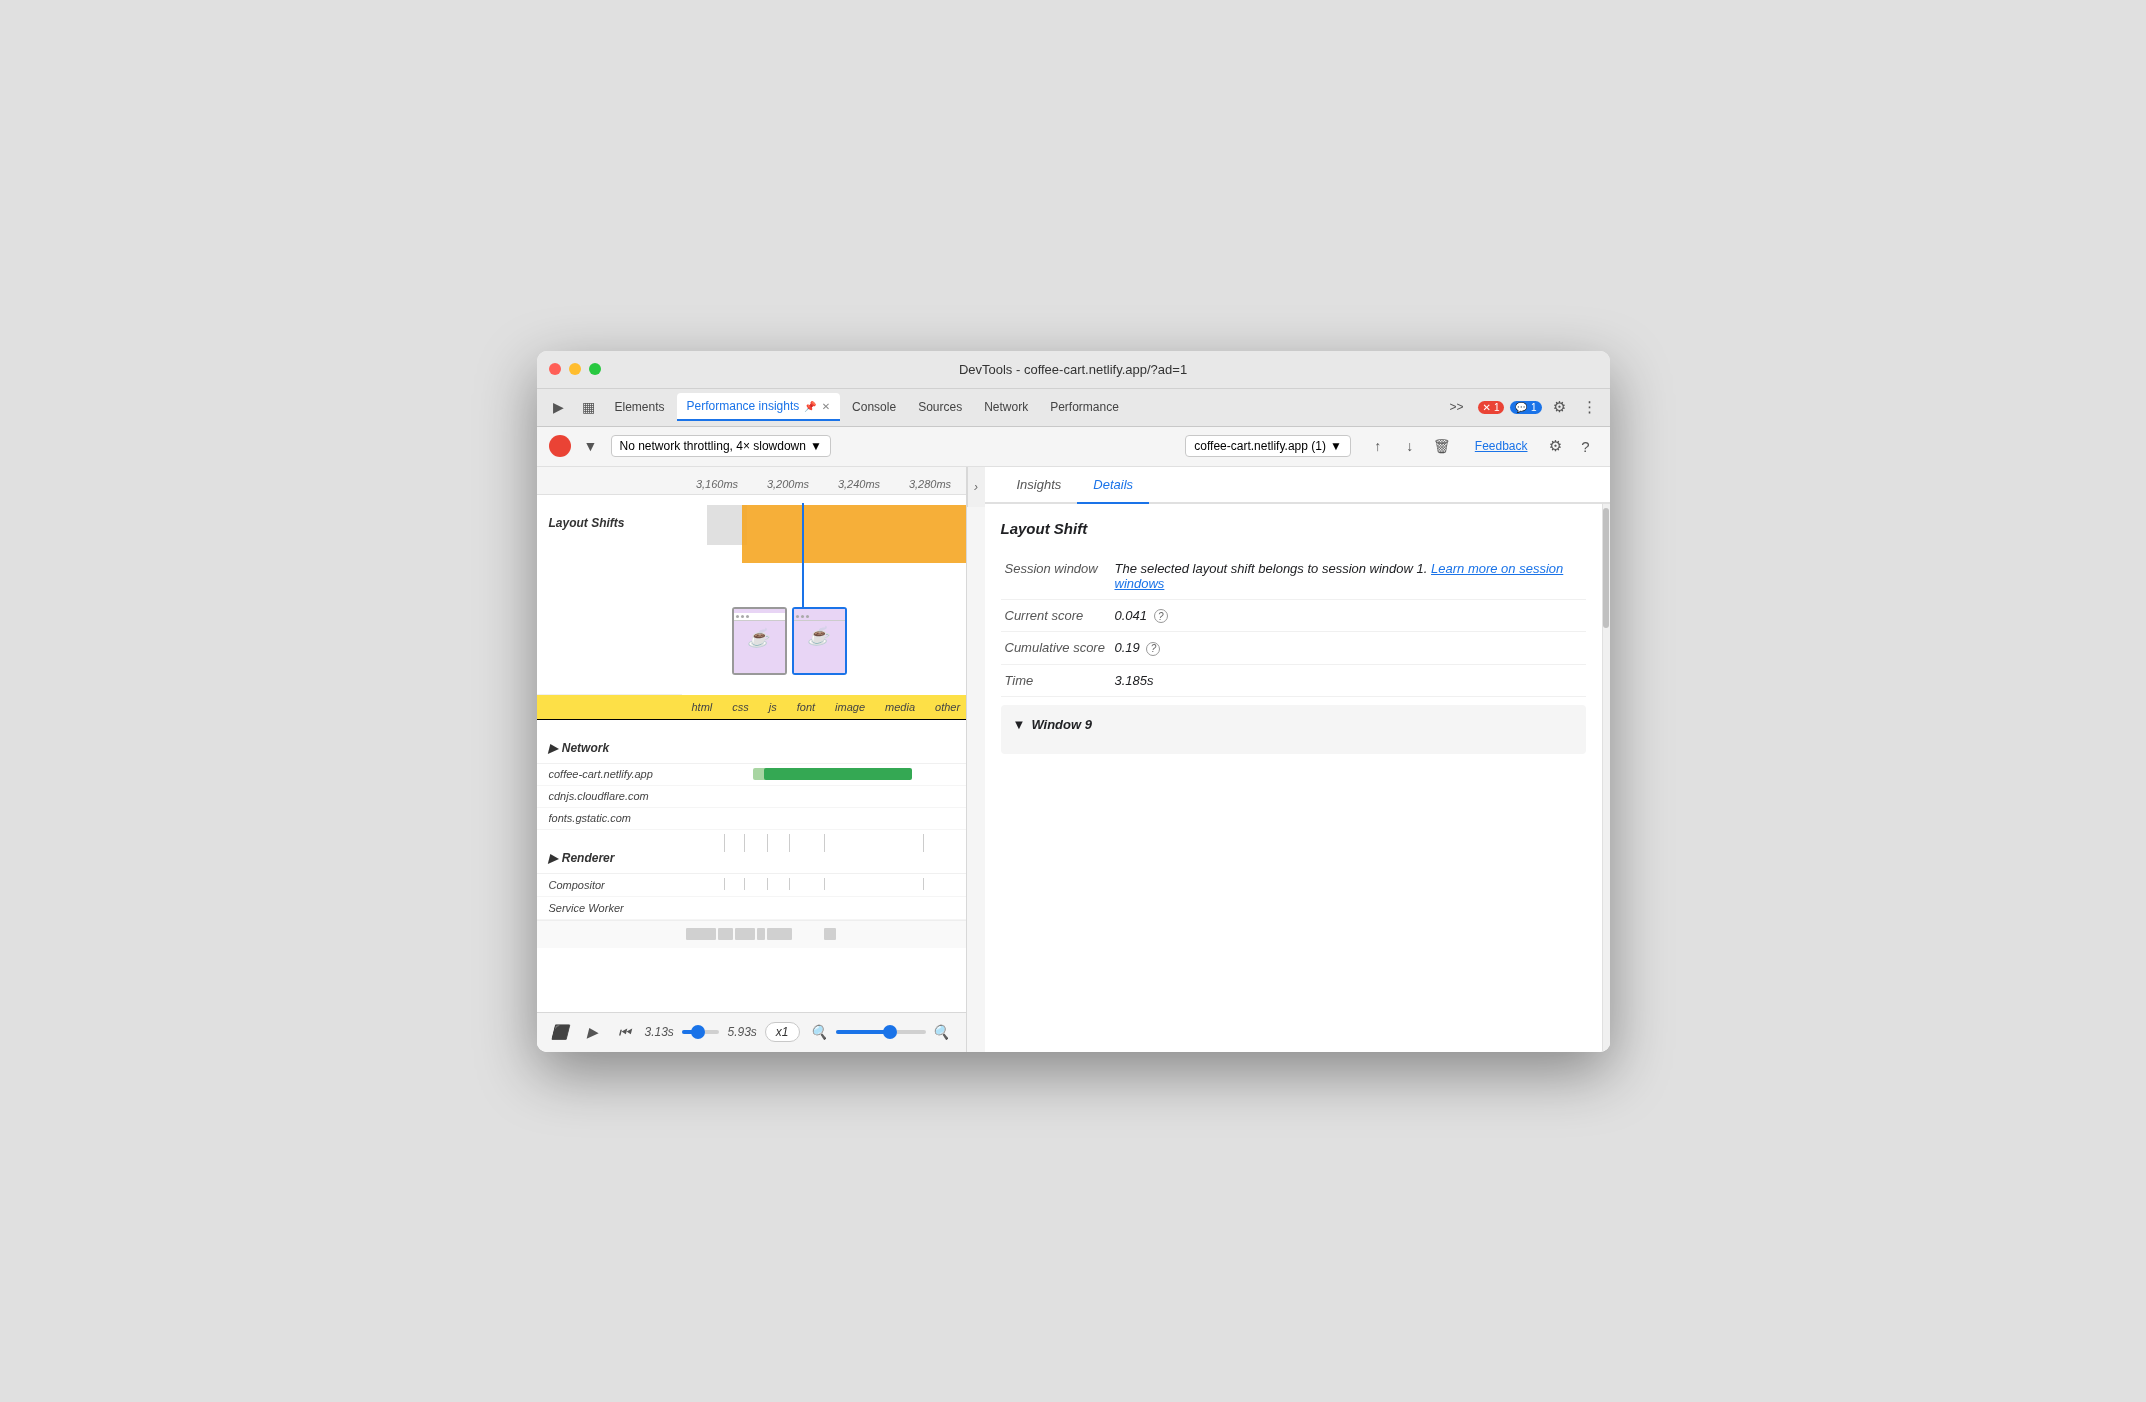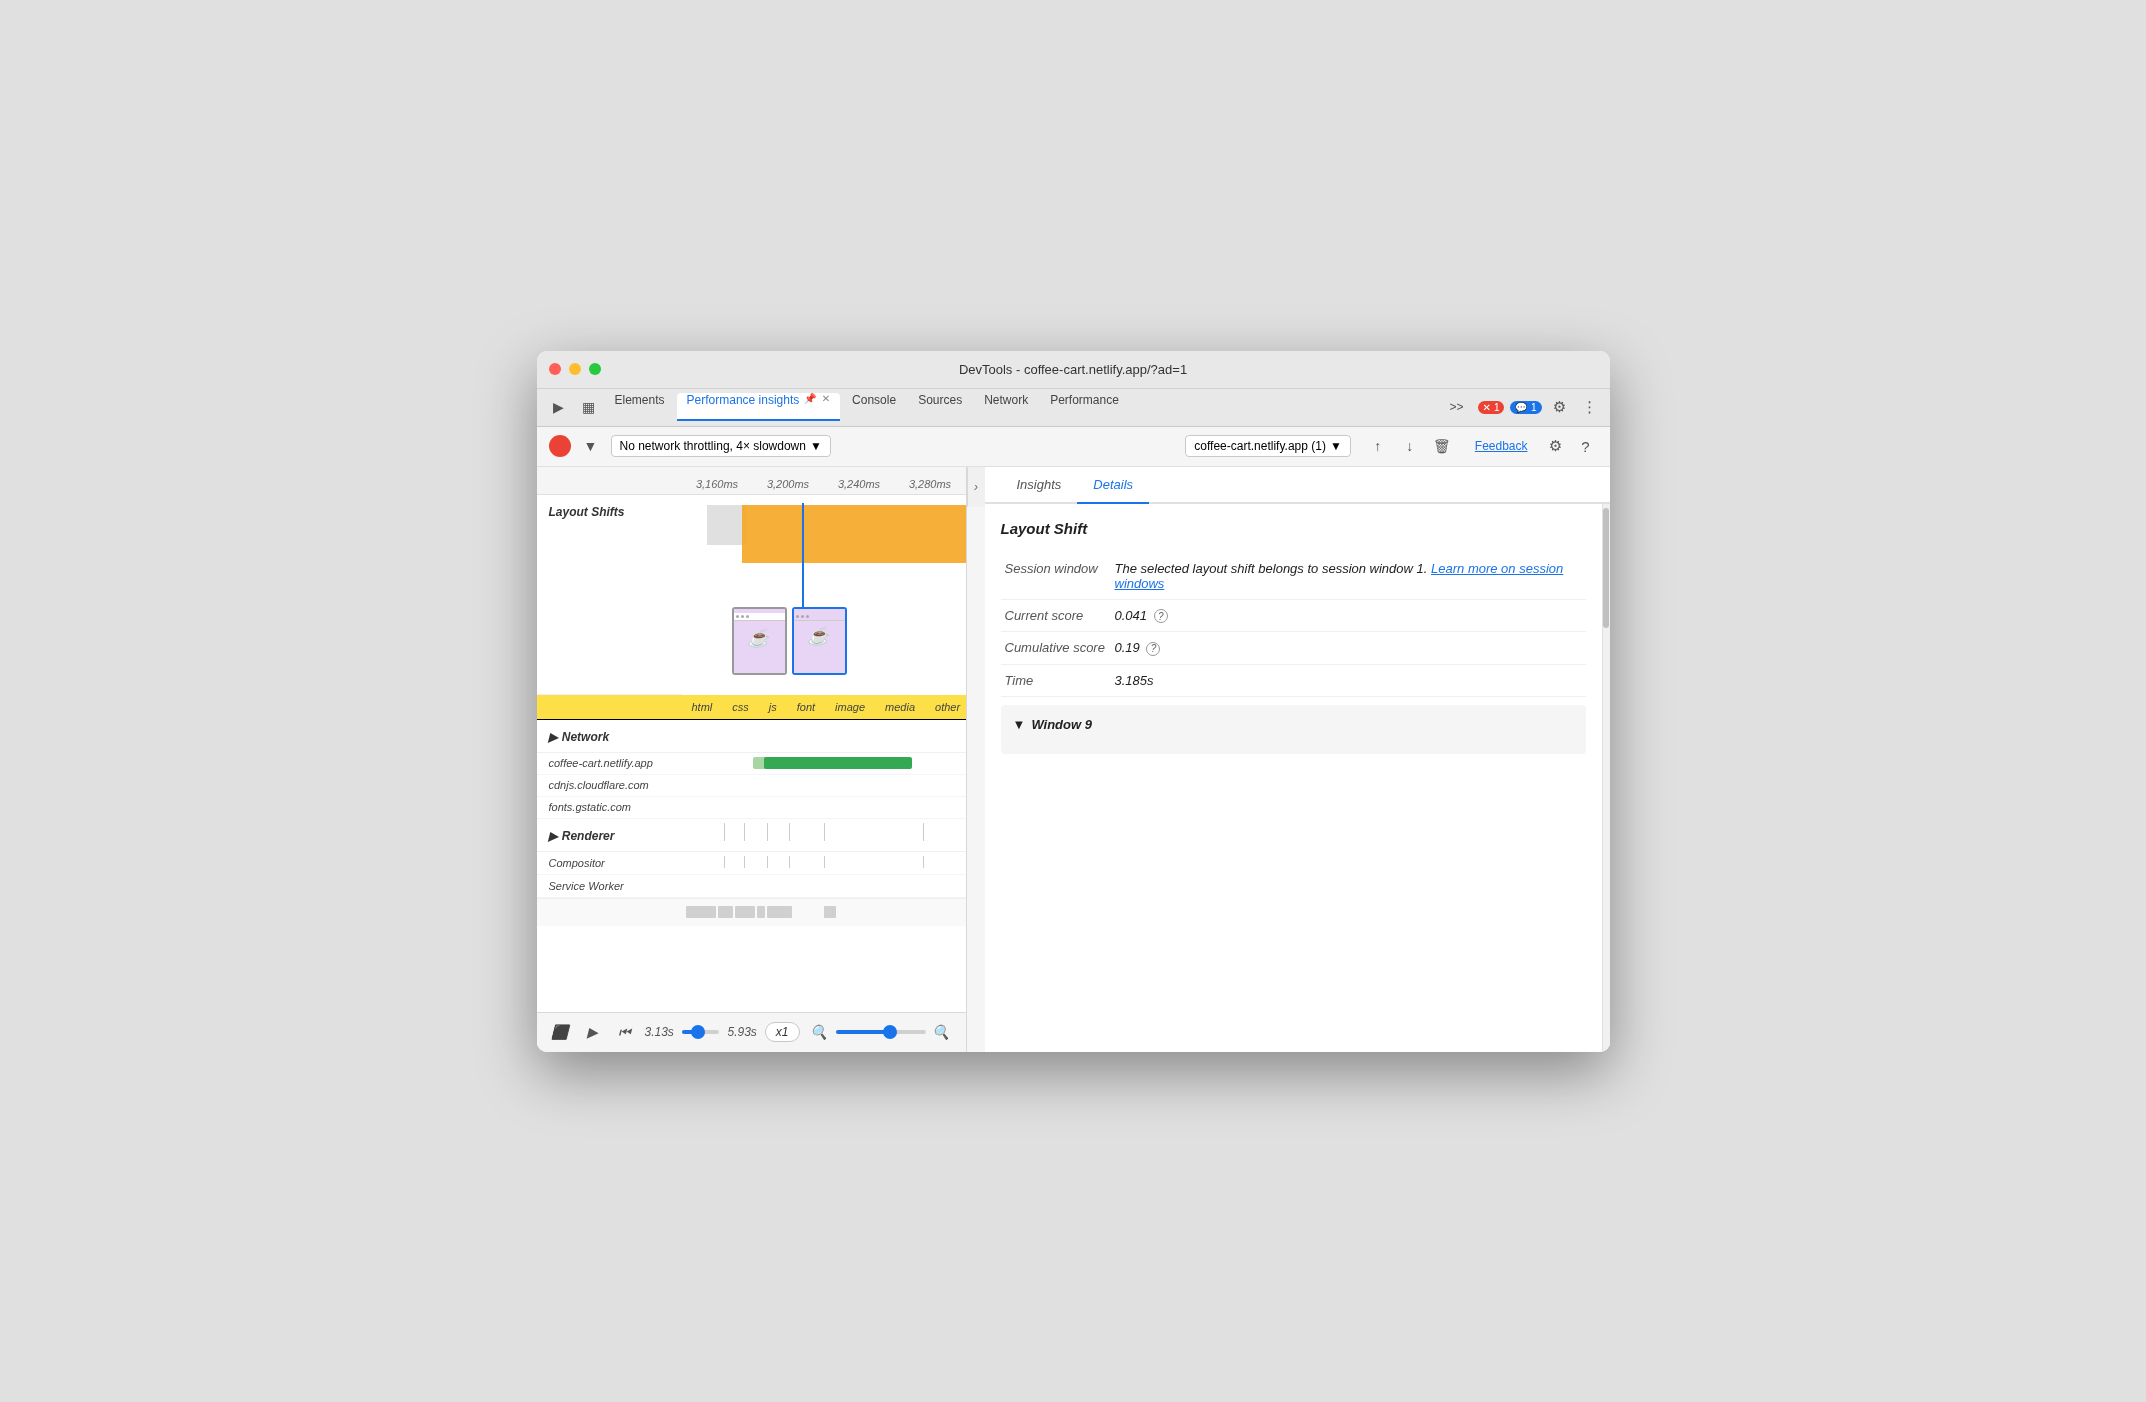--- a/index.html
+++ b/index.html
@@ -62,21 +62,21 @@
       display: flex; align-items: center; justify-content: center;
       cursor: pointer;
       border-radius: 4px;
       color: #555;
       font-size: 14px;
     }
     .tab-item {
       height: 28px;
       padding: 0 10px;
       display: flex;
-      align-items: flex-start;
+      align-items: center;
       gap: 5px;
       font-size: 12px;
       color: #444;
       cursor: pointer;
       border-radius: 4px;
     }
     .tab-item.active {
       background: #fff;
       color: #1a73e8;
       border-bottom: 2px solid #1a73e8;
@@ -204,20 +204,21 @@
     .section-label {
       width: 145px;
       min-width: 145px;
       padding: 8px 12px;
       font-size: 12px;
       font-weight: 600;
       color: #333;
       display: flex;
       align-items: flex-start;
       padding-top: 10px;
+      margin-top: 11px;
     }
     .section-timeline {
       flex: 1;
       position: relative;
       overflow: hidden;
     }
     
     .layout-shifts-area {
       height: 200px;
       position: relative;

